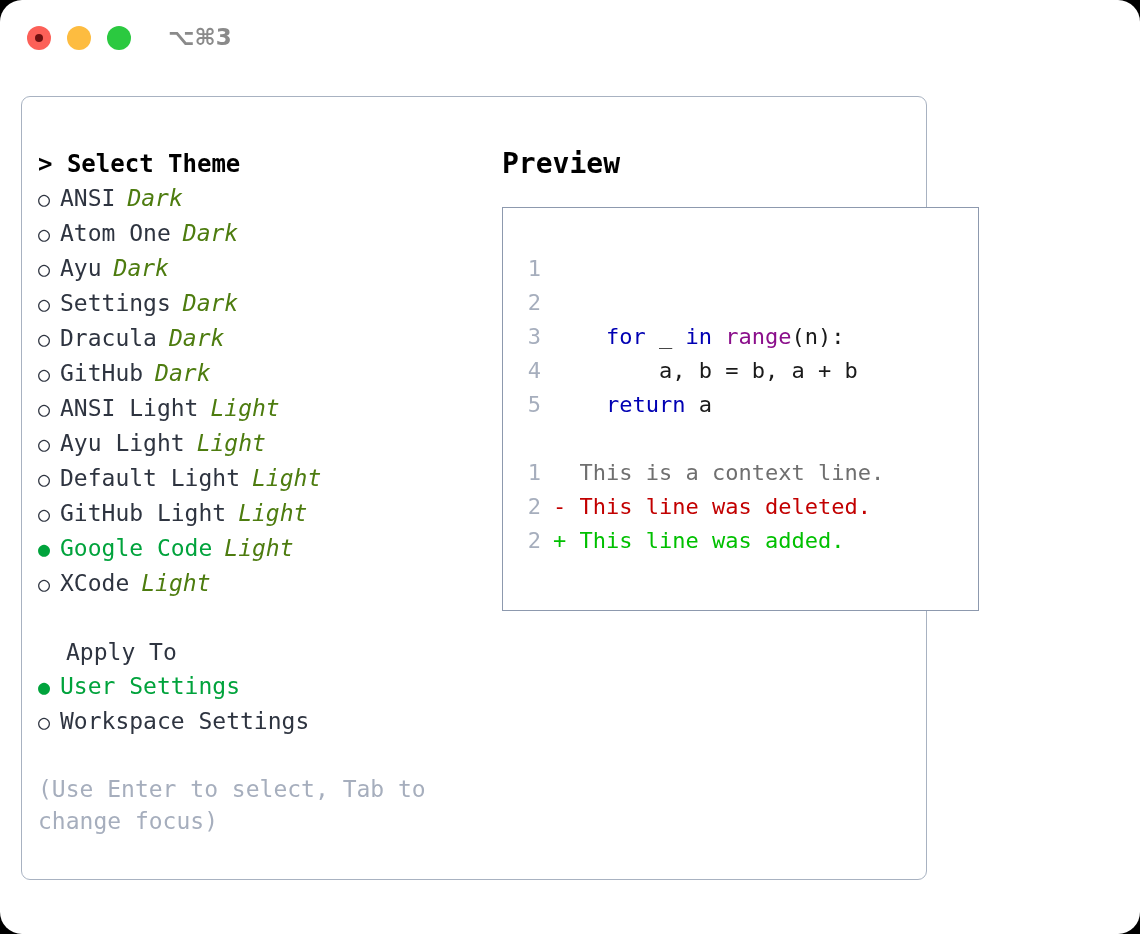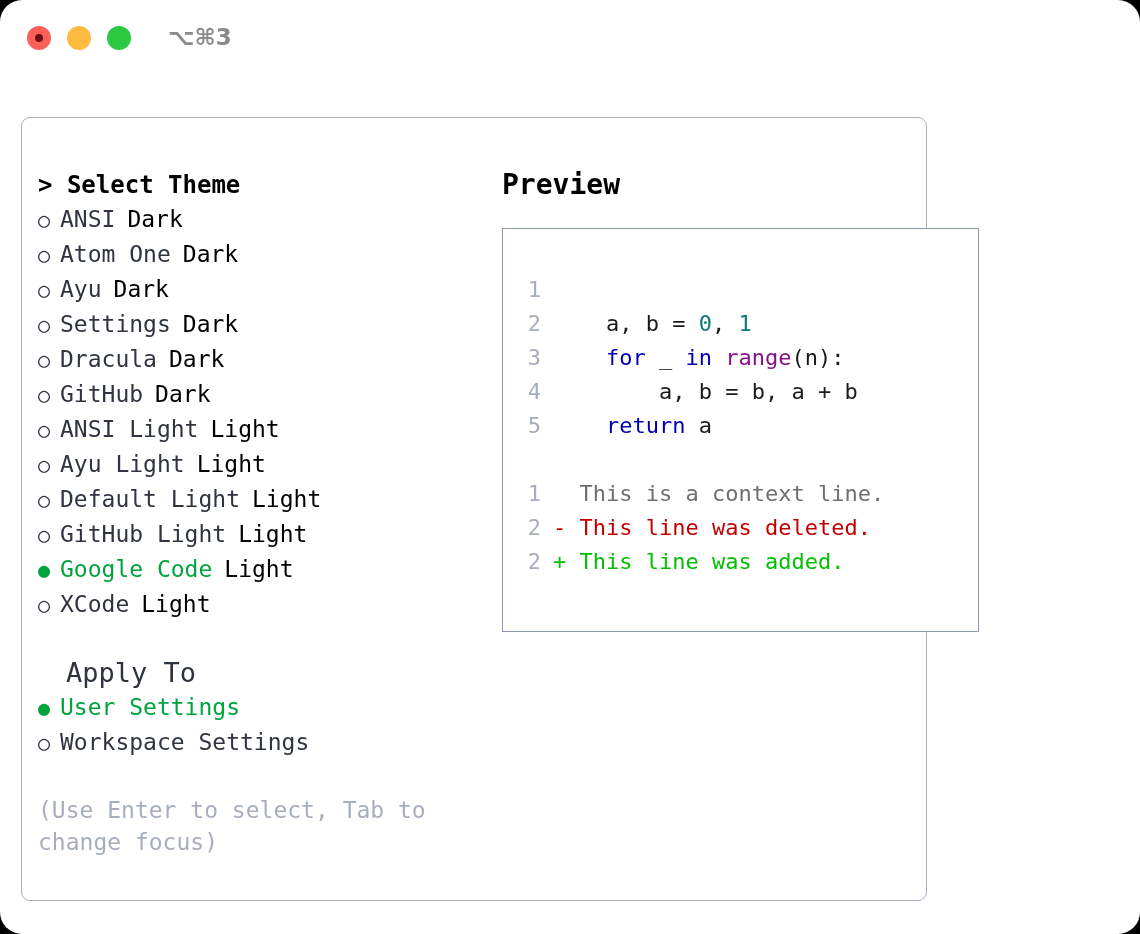--- a/index.html
+++ b/index.html
@@ -76,21 +76,20 @@
   .panel {
     position: absolute;
     left: 21px;
     top: 96px;
     width: 906px;
     height: 784px;
     border: 1.6px solid #a8b2c1;
     border-radius: 9px;
     background: #ffffff;
     box-sizing: border-box;
-    margin-top: 21px;
   }
 
   
   .left-col {
     position: absolute;
     left: 16px;
     top: 50px;
     width: 440px;
   }
 
@@ -117,29 +116,30 @@
     flex: 0 0 22px;
     font-size: 20px;
     color: #2e3440;
   }
   .bullet.sel {
     color: #00a33c;
   }
   .theme-name { color: #2e3440; }
   .theme-row.selected .theme-name { color: #00a33c; }
   .theme-kind {
-    color: #000000;
+    color: #4d7c0f;
     margin-left: 12px;
+    font-style: italic;
   }
 
   .section-gap { height: 34px; }
 
   .apply-title {
     font-family: "DejaVu Sans Mono", monospace;
-    font-size: 27px;
+    font-size: 23px;
     color: #2e3440;
     line-height: 34px;
     padding-left: 28px;
     white-space: pre;
   }
 
   .hint {
     margin-top: 34px;
     font-family: "DejaVu Sans Mono", monospace;
     font-size: 23px;
@@ -242,21 +242,21 @@
         </div>
 
       <div class="hint">(Use Enter to select, Tab to change focus)</div>
     </div>
 
     <div class="right-col">
       <div class="preview-title">Preview</div>
       <div class="preview-box">
         <div id="code-block">
             <div class="code-line"><span class="lineno">1</span></div>
-            <div class="code-line"><span class="lineno">2</span><span class="code-text"><span class="pl">    a, b = </span><span class="num">0</span><span class="pl">, </span><span class="num">1</span></span></div>
+            <div class="code-line"><span class="lineno">2</span></div>
             <div class="code-line"><span class="lineno">3</span><span class="code-text"><span class="pl">    </span><span class="kw">for</span><span class="pl"> _ </span><span class="kw">in</span><span class="pl"> </span><span class="fn">range</span><span class="pl">(n):</span></span></div>
             <div class="code-line"><span class="lineno">4</span><span class="code-text"><span class="pl">        a, b = b, a + b</span></span></div>
             <div class="code-line"><span class="lineno">5</span><span class="code-text"><span class="pl">    </span><span class="kw">return</span><span class="pl"> a</span></span></div>
           </div>
         <div class="diff-gap"></div>
         <div id="diff-block">
             <div class="code-line"><span class="lineno">1</span><span class="diff-ctx"> </span><span class="diff-ctx"> </span><span class="diff-ctx">This is a context line.</span></div>
             <div class="code-line"><span class="lineno">2</span><span class="diff-del">-</span><span class="diff-del"> </span><span class="diff-del">This line was deleted.</span></div>
             <div class="code-line"><span class="lineno">2</span><span class="diff-add">+</span><span class="diff-add"> </span><span class="diff-add">This line was added.</span></div>
           </div>

